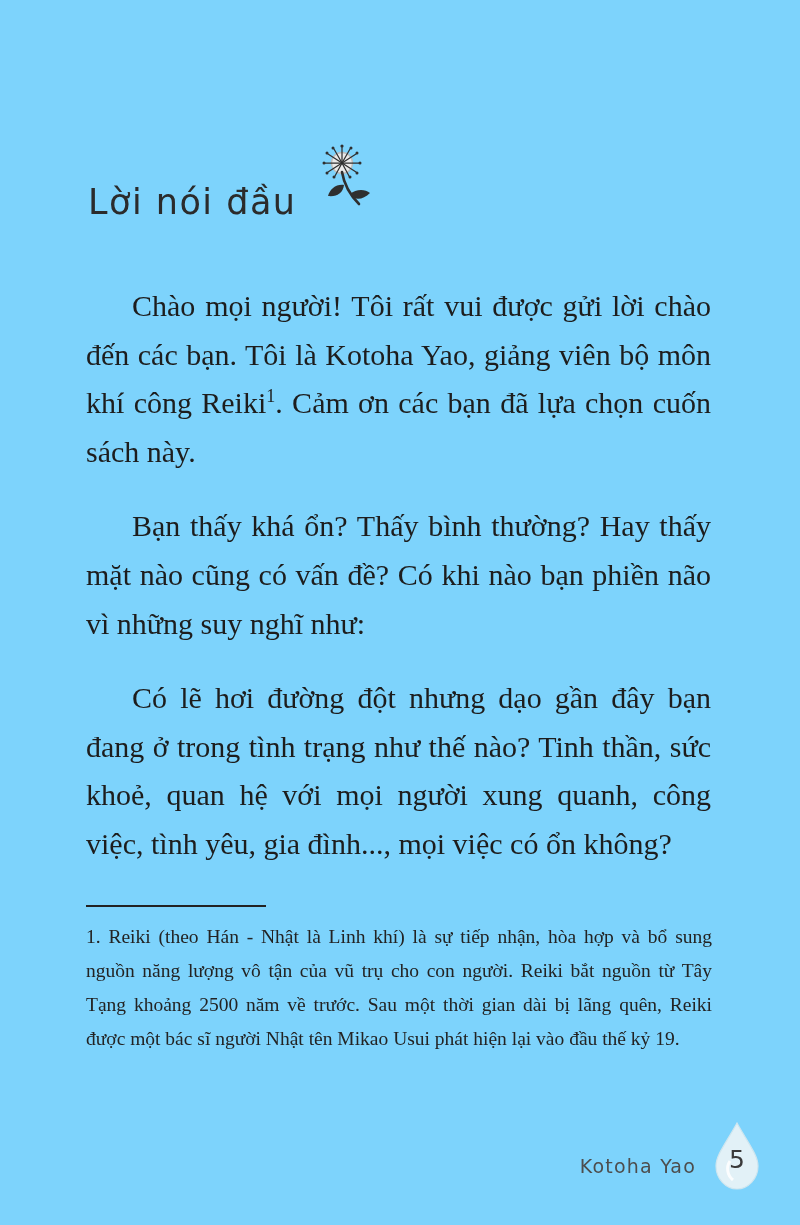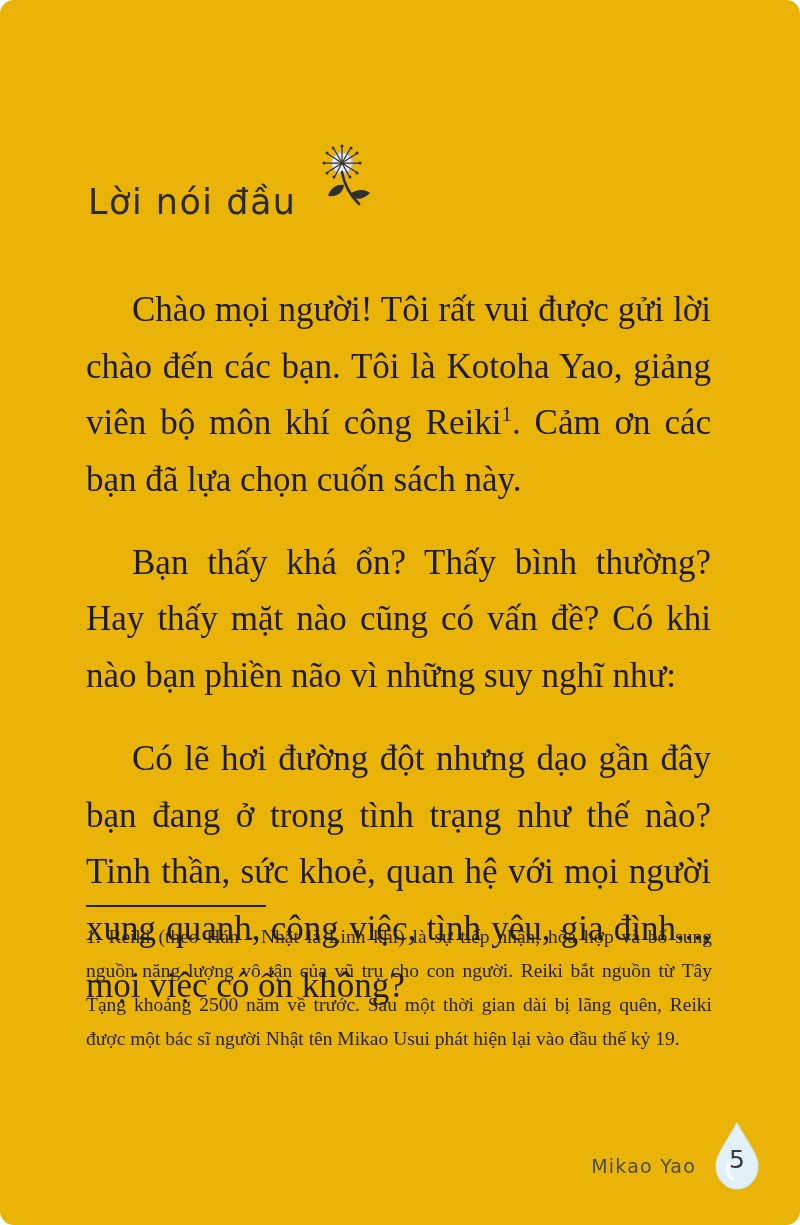--- a/index.html
+++ b/index.html
@@ -12,22 +12,21 @@
     height: 1225px;
     position: relative;
     font-family: "Liberation Serif", serif;
     color: #1a1a1a;
     overflow: hidden;
   }
 
   .page {
     position: absolute;
     inset: 0;
-    background: #eab308;
-    border-radius: 14px;
+    background: #7dd3fc;
   }
 
   
   .heading-row {
     position: absolute;
     left: 88px;
     top: 150px;
     display: flex;
     align-items: flex-end;
     gap: 14px;
@@ -51,21 +50,21 @@
 
   
   .body-block {
     position: absolute;
     left: 86px;
     top: 282px;
     width: 625px;
   }
   .para {
     margin: 0 0 26px 0;
-    font-size: 35px;
+    font-size: 30px;
     line-height: 1.62;
     text-align: justify;
     text-indent: 46px;
     color: #1d1d1d;
   }
   .para:last-child {
     margin-bottom: 0;
   }
   .para sup {
     font-size: 0.6em;
@@ -180,21 +179,21 @@
 
   <div class="body-block">
     <p class="para"><span>Chào mọi người! Tôi rất vui được gửi lời chào đến các bạn. Tôi là Kotoha Yao, giảng viên bộ môn khí công Reiki</span><sup>1</sup><span>. Cảm ơn các bạn đã lựa chọn cuốn sách này.</span></p>
     <p class="para">Bạn thấy khá ổn? Thấy bình thường? Hay thấy mặt nào cũng có vấn đề? Có khi nào bạn phiền não vì những suy nghĩ như:</p>
     <p class="para">Có lẽ hơi đường đột nhưng dạo gần đây bạn đang ở trong tình trạng như thế nào? Tinh thần, sức khoẻ, quan hệ với mọi người xung quanh, công việc, tình yêu, gia đình..., mọi việc có ổn không?</p>
   </div>
 
   <div class="footnote-rule"></div>
   <div class="footnote">1. Reiki (theo Hán - Nhật là Linh khí) là sự tiếp nhận, hòa hợp và bổ sung nguồn năng lượng vô tận của vũ trụ cho con người. Reiki bắt nguồn từ Tây Tạng khoảng 2500 năm về trước. Sau một thời gian dài bị lãng quên, Reiki được một bác sĩ người Nhật tên Mikao Usui phát hiện lại vào đầu thế kỷ 19.</div>
 
-  <div class="footer-author">Mikao Yao</div>
+  <div class="footer-author">Kotoha Yao</div>
 
   <div class="page-number-wrap">
     <svg viewBox="0 0 58 78" width="58" height="78" aria-hidden="true">
       <path d="M29 6 C40 26 50 38 50 49 C50 62 40 72 29 72 C18 72 8 62 8 49 C8 38 18 26 29 6 Z" fill="#e2f1f7" stroke="#cfe6ef" stroke-width="1.2"></path>
       <path d="M22 44 C18 50 19 58 25 63" fill="none" stroke="#ffffff" stroke-width="3" opacity="0.85"></path>
     </svg>
     <div class="page-number">5</div>
   </div>
 
 </div>

